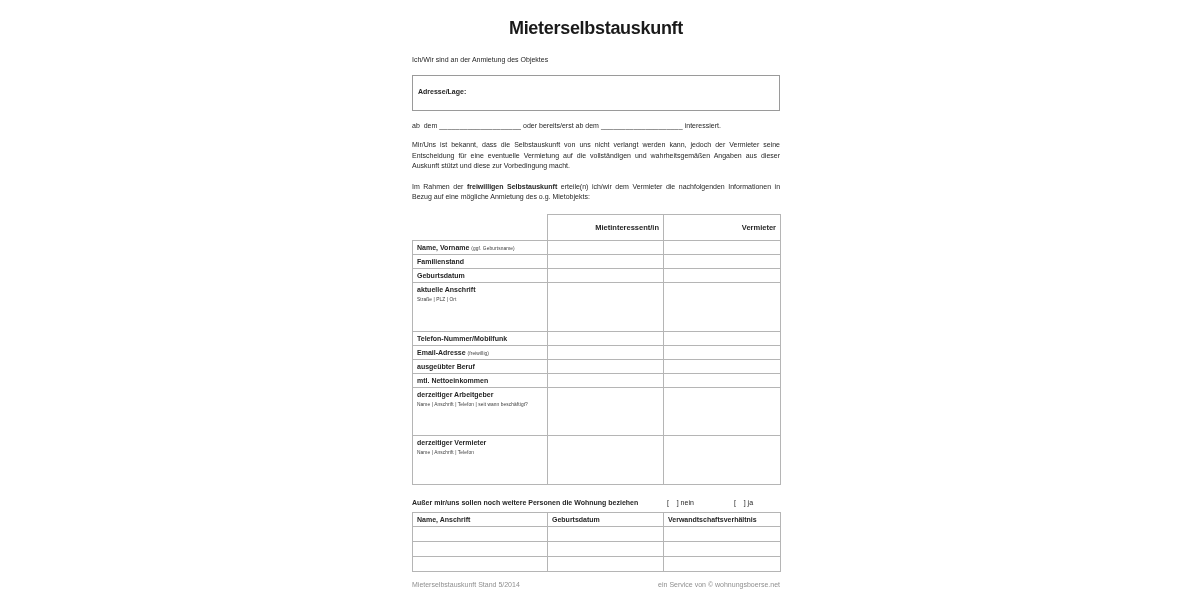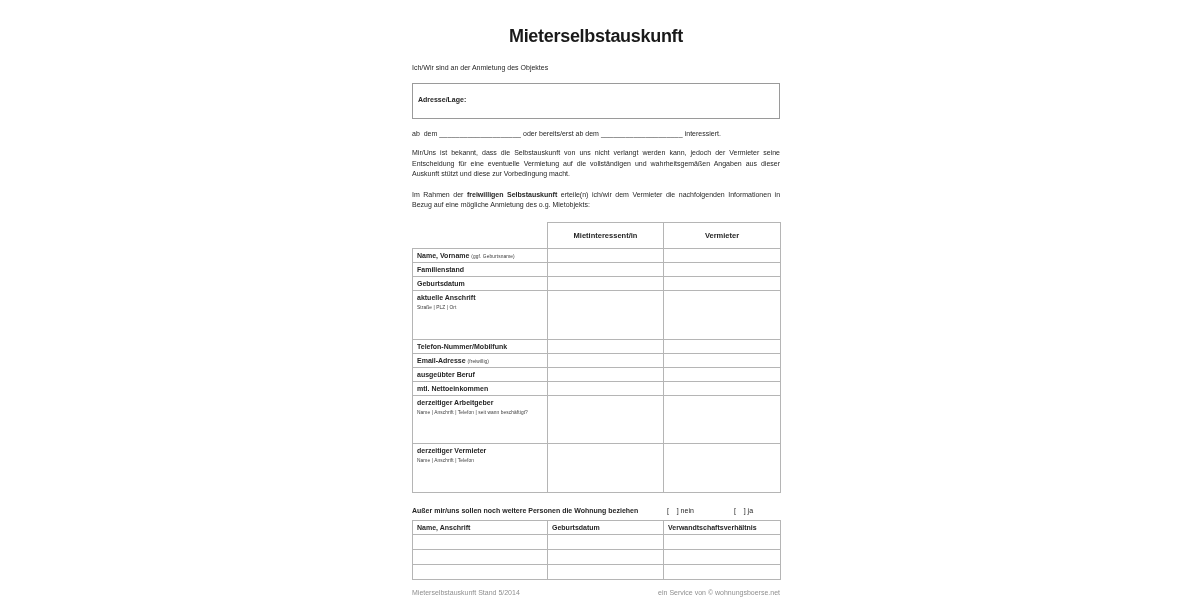--- a/index.html
+++ b/index.html
@@ -1,40 +1,40 @@
 <!DOCTYPE html>
 <html><head>
 <meta charset="utf-8">
 <style>
   * { margin: 0; padding: 0; box-sizing: border-box; }
   html, body { width: 1200px; height: 600px; background: #ffffff; overflow: hidden; }
   body { font-family: "Liberation Sans", sans-serif; color: #262626; }
 
-  .doc { position: absolute; left: 412px; top: 8px; width: 368px; padding-top: 17px; }
+  .doc { position: absolute; left: 412px; top: 0; width: 368px; padding-top: 17px; }
 
   .title { font-size: 18px; line-height: 23px; font-weight: bold; text-align: center;
            color: #1a1a1a; letter-spacing: -0.3px; }
 
   .intro { margin-top: 15px; font-size: 7px; line-height: 9px; }
 
   .addr-box { margin-top: 11px; height: 36px; border: 1px solid #9a9a9a; padding: 4px 5px; }
   .addr-box .lbl-bold { font-size: 7px; font-weight: bold; }
 
   .interest { margin-top: 10px; font-size: 7px; line-height: 9px; white-space: pre-wrap; }
   .blank { letter-spacing: 0.2px; }
 
   .para { margin-top: 10px; font-size: 7px; line-height: 10.5px; text-align: justify; }
   .para .b { font-weight: bold; }
 
   table { border-collapse: collapse; width: 100%; table-layout: fixed; }
   td { border: 1px solid #b5b5b5; padding: 1px 4px; vertical-align: top;
        font-size: 7px; line-height: 9px; }
   td.corner { border: none; }
   .t1 { margin-top: 11px; }
-  .t1 .hdr td { height: 26px; text-align: center; vertical-align: middle;
+  .t1 .hdr td { height: 26px; text-align: right; vertical-align: middle;
                 font-weight: bold; font-size: 7.5px; }
   td.rowlbl { font-weight: bold; padding-top: 2px; }
   .sub { font-size: 4.8px; font-weight: normal; color: #3a3a3a; letter-spacing: 0.1px; }
   .sub.blk { display: block; margin-top: 1px; }
   tr.h14 { height: 14px; }
   tr.h48 { height: 48px; }
   tr.h49 { height: 49px; }
 
   .persons-line { position: relative; margin-top: 13px; font-size: 7px; line-height: 10px;
                   font-weight: bold; height: 10px; }

